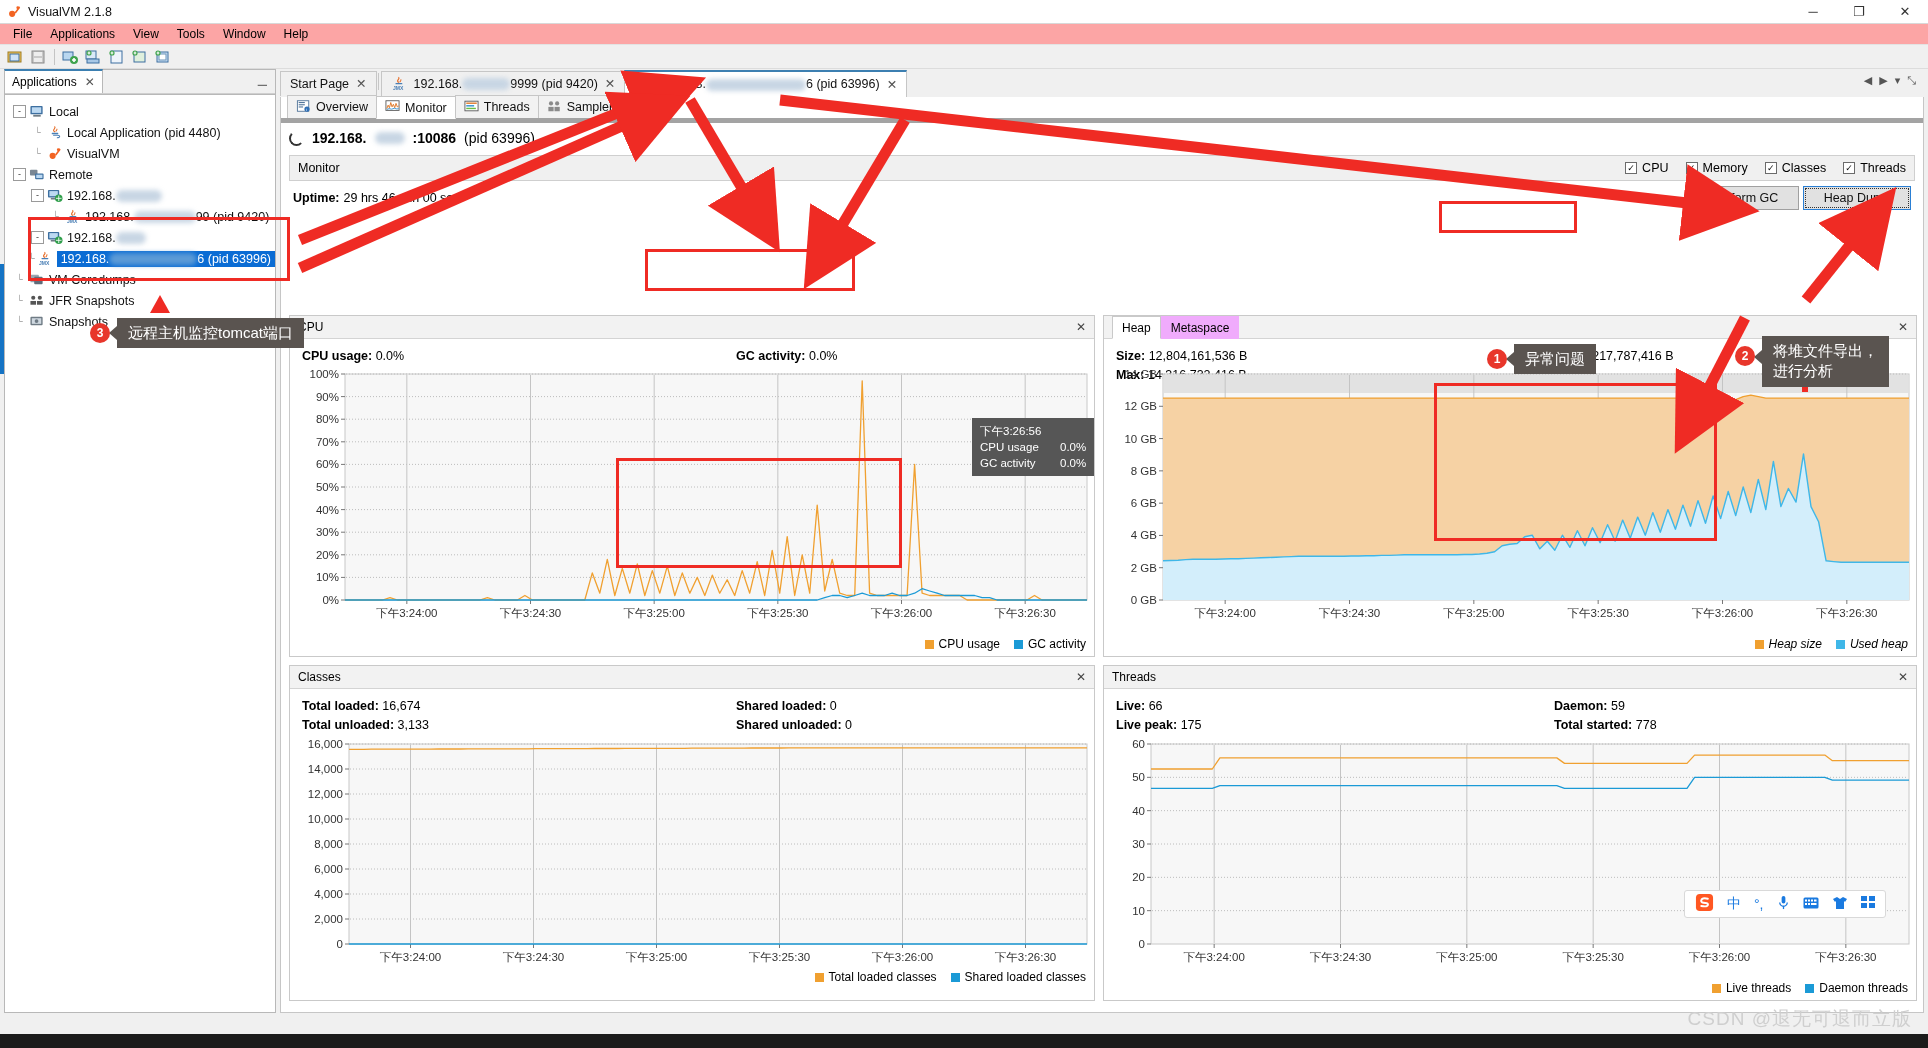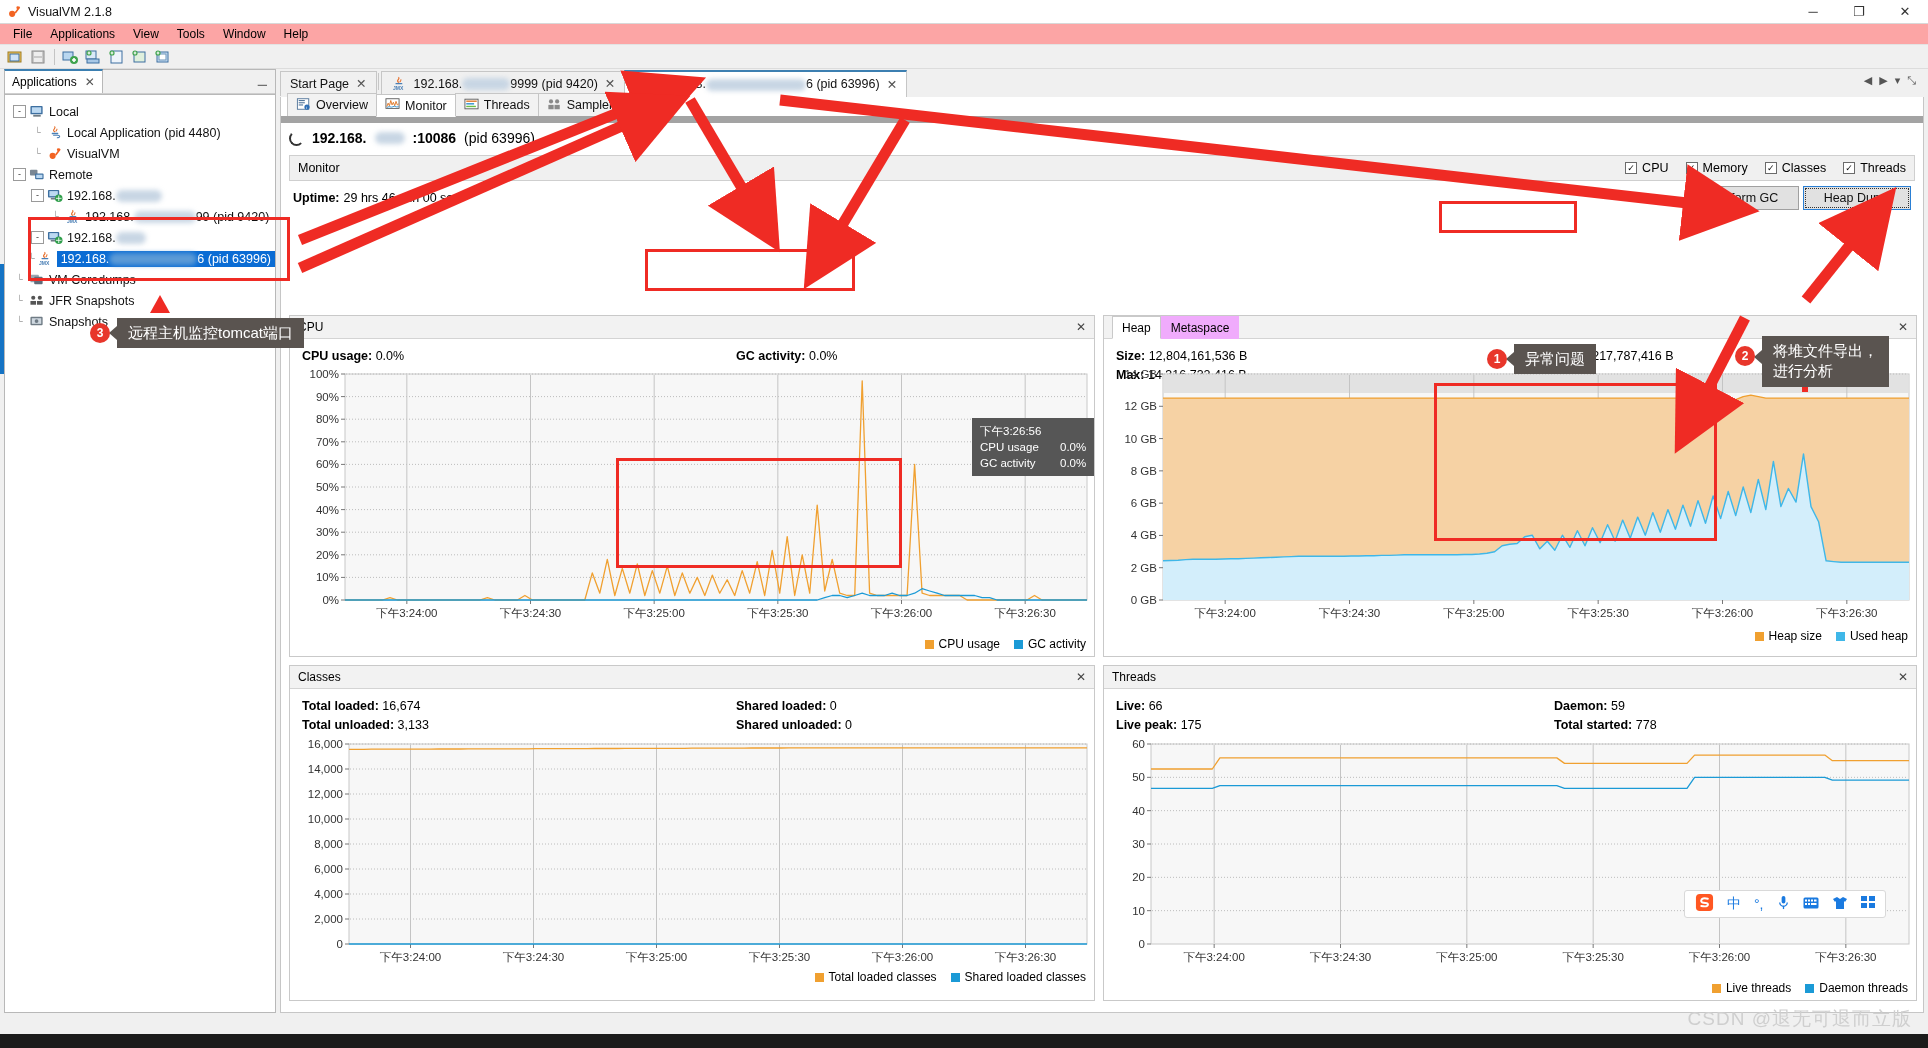--- a/index.html
+++ b/index.html
@@ -94,21 +94,21 @@
   .etab.active { background:#fff; border-top:2px solid #3c7fb1; height:27px; }
   .etab .x { color:#555; }
   .tabsep { width:1px; background:#c6c6c6; height:17px; margin:0 2px 4px 2px; }
   .tabnav { margin-left:auto; display:flex; align-items:center; gap:7px; padding:0 8px 5px 0; color:#555; font-size:11px; }
 
   .editorbody { position:absolute; left:0; top:28px; width:1644px; height:916px;
                 background:#fff; border:1px solid #c6c6c6; border-top:none; }
 
   
   .viewtabs { display:flex; align-items:flex-end; height:26px; padding-left:6px; padding-top:3px;
-              border-bottom:7px solid #a3a3a3; background:#fff; }
+              border-bottom:5px solid #a3a3a3; background:#fff; }
   .vtab { height:23px; display:flex; align-items:center; gap:5px; padding:0 8px;
           font-size:12.5px; border:1px solid #c6c6c6; border-bottom:none; background:#f2f2f2;
           margin-right:-1px; color:#111; }
   .vtab.active { background:#fff; border-bottom:1px solid #fff; margin-bottom:-1px; }
 
   .apphdr { display:flex; align-items:center; gap:8px; height:30px; padding-left:8px; font-size:14px; }
   .spinner { width:15px; height:15px; border:2.4px solid #333; border-radius:50%;
              border-right-color:transparent; border-top-color:transparent; }
 
   
@@ -673,21 +673,21 @@
                 <text x="617.5" y="249" text-anchor="middle" font-size="11.5" font-family="&quot;Liberation Sans&quot;, sans-serif" fill="#333">下午3:26:00</text>
                 <line x1="741.8333333333333" y1="7" x2="741.8333333333333" y2="231" stroke="#c4c4c4" stroke-width="1"></line>
                 <line x1="741.8333333333333" y1="232" x2="741.8333333333333" y2="236" stroke="#777" stroke-width="1"></line>
                 <text x="741.8333333333333" y="249" text-anchor="middle" font-size="11.5" font-family="&quot;Liberation Sans&quot;, sans-serif" fill="#333">下午3:26:30</text>
                 <path d="M58.0,30.1 L65.5,30.1 L73.1,30.1 L80.6,30.1 L88.1,30.1 L95.7,30.1 L103.2,30.1 L110.7,30.1 L118.3,30.1 L125.8,30.1 L133.4,30.1 L140.9,30.1 L148.4,30.1 L156.0,30.1 L163.5,30.1 L171.0,30.1 L178.6,30.1 L186.1,30.1 L193.6,30.1 L201.2,30.1 L208.7,30.1 L216.2,30.1 L223.8,30.1 L231.3,30.1 L238.8,30.1 L246.4,30.1 L253.9,30.1 L261.5,30.1 L269.0,30.1 L276.5,30.1 L284.1,30.1 L291.6,30.1 L299.1,30.1 L306.7,30.1 L314.2,30.1 L321.7,30.1 L329.3,30.1 L336.8,30.1 L344.3,30.1 L351.9,30.1 L359.4,30.1 L366.9,30.1 L374.5,30.1 L382.0,30.1 L389.6,30.1 L397.1,30.1 L404.6,30.1 L412.2,30.1 L419.7,30.1 L427.2,30.1 L434.8,30.1 L442.3,30.1 L449.8,30.1 L457.4,30.1 L464.9,30.1 L472.4,30.1 L480.0,30.1 L487.5,30.1 L495.1,30.1 L502.6,30.1 L510.1,30.1 L517.7,30.1 L525.2,30.1 L532.7,30.1 L540.3,30.1 L547.8,30.1 L555.3,30.1 L562.9,30.1 L570.4,30.1 L577.9,30.1 L585.5,30.1 L593.0,29.4 L600.5,28.6 L608.1,27.8 L615.6,28.6 L623.2,30.1 L630.7,31.6 L638.2,28.6 L645.8,27.1 L653.3,28.6 L660.8,30.1 L668.4,30.1 L675.9,30.1 L683.4,30.1 L691.0,30.1 L698.5,30.1 L706.0,30.1 L713.6,30.1 L721.1,30.1 L728.6,30.1 L736.2,30.1 L743.7,30.1 L751.3,30.1 L758.8,30.1 L766.3,30.1 L773.9,30.1 L781.4,30.1 L788.9,30.1 L796.5,30.1 L804.0,30.1 L804.0,232 L58,232 Z" fill="#f6d2a4" stroke="none"></path>
                 <path d="M58.0,30.1 L65.5,30.1 L73.1,30.1 L80.6,30.1 L88.1,30.1 L95.7,30.1 L103.2,30.1 L110.7,30.1 L118.3,30.1 L125.8,30.1 L133.4,30.1 L140.9,30.1 L148.4,30.1 L156.0,30.1 L163.5,30.1 L171.0,30.1 L178.6,30.1 L186.1,30.1 L193.6,30.1 L201.2,30.1 L208.7,30.1 L216.2,30.1 L223.8,30.1 L231.3,30.1 L238.8,30.1 L246.4,30.1 L253.9,30.1 L261.5,30.1 L269.0,30.1 L276.5,30.1 L284.1,30.1 L291.6,30.1 L299.1,30.1 L306.7,30.1 L314.2,30.1 L321.7,30.1 L329.3,30.1 L336.8,30.1 L344.3,30.1 L351.9,30.1 L359.4,30.1 L366.9,30.1 L374.5,30.1 L382.0,30.1 L389.6,30.1 L397.1,30.1 L404.6,30.1 L412.2,30.1 L419.7,30.1 L427.2,30.1 L434.8,30.1 L442.3,30.1 L449.8,30.1 L457.4,30.1 L464.9,30.1 L472.4,30.1 L480.0,30.1 L487.5,30.1 L495.1,30.1 L502.6,30.1 L510.1,30.1 L517.7,30.1 L525.2,30.1 L532.7,30.1 L540.3,30.1 L547.8,30.1 L555.3,30.1 L562.9,30.1 L570.4,30.1 L577.9,30.1 L585.5,30.1 L593.0,29.4 L600.5,28.6 L608.1,27.8 L615.6,28.6 L623.2,30.1 L630.7,31.6 L638.2,28.6 L645.8,27.1 L653.3,28.6 L660.8,30.1 L668.4,30.1 L675.9,30.1 L683.4,30.1 L691.0,30.1 L698.5,30.1 L706.0,30.1 L713.6,30.1 L721.1,30.1 L728.6,30.1 L736.2,30.1 L743.7,30.1 L751.3,30.1 L758.8,30.1 L766.3,30.1 L773.9,30.1 L781.4,30.1 L788.9,30.1 L796.5,30.1 L804.0,30.1" fill="none" stroke="#f0a030" stroke-width="1.4" stroke-linejoin="round"></path>
                 <path d="M58.0,192.8 L65.5,192.5 L73.1,192.2 L80.6,191.6 L88.1,191.3 L95.7,191.3 L103.2,191.3 L110.7,191.3 L118.3,191.0 L125.8,190.7 L133.4,190.7 L140.9,190.4 L148.4,190.1 L156.0,189.8 L163.5,189.5 L171.0,189.2 L178.6,188.9 L186.1,188.6 L193.6,188.3 L201.2,188.3 L208.7,188.3 L216.2,188.3 L223.8,188.3 L231.3,188.3 L238.8,188.3 L246.4,188.0 L253.9,188.0 L261.5,187.7 L269.0,187.7 L276.5,187.4 L284.1,187.4 L291.6,187.1 L299.1,186.8 L306.7,186.8 L314.2,186.8 L321.7,186.8 L329.3,186.8 L336.8,186.8 L344.3,186.8 L351.9,186.8 L359.4,186.5 L366.9,186.5 L374.5,186.0 L382.0,185.3 L389.6,183.8 L397.1,177.8 L404.6,176.3 L412.2,175.5 L419.7,168.7 L427.2,167.2 L434.8,180.8 L442.3,173.2 L449.8,182.3 L457.4,167.2 L464.9,179.3 L472.4,162.7 L480.0,177.8 L487.5,159.7 L495.1,174.7 L502.6,156.7 L510.1,173.2 L517.7,152.1 L525.2,170.2 L532.7,149.1 L540.3,167.2 L547.8,144.6 L555.3,164.2 L562.9,141.6 L570.4,161.2 L577.9,137.1 L585.5,158.2 L593.0,132.6 L600.5,155.2 L608.1,128.0 L615.6,150.6 L623.2,123.5 L630.7,147.6 L638.2,119.0 L645.8,144.6 L653.3,111.5 L660.8,141.6 L668.4,93.4 L675.9,138.6 L683.4,120.5 L691.0,134.1 L698.5,85.9 L706.0,138.6 L713.6,153.7 L721.1,192.8 L728.6,193.6 L736.2,194.3 L743.7,194.3 L751.3,194.3 L758.8,194.3 L766.3,194.3 L773.9,194.3 L781.4,194.3 L788.9,194.3 L796.5,194.3 L804.0,194.3 L804.0,232 L58,232 Z" fill="#d3eefb" stroke="none"></path>
                 <path d="M58.0,192.8 L65.5,192.5 L73.1,192.2 L80.6,191.6 L88.1,191.3 L95.7,191.3 L103.2,191.3 L110.7,191.3 L118.3,191.0 L125.8,190.7 L133.4,190.7 L140.9,190.4 L148.4,190.1 L156.0,189.8 L163.5,189.5 L171.0,189.2 L178.6,188.9 L186.1,188.6 L193.6,188.3 L201.2,188.3 L208.7,188.3 L216.2,188.3 L223.8,188.3 L231.3,188.3 L238.8,188.3 L246.4,188.0 L253.9,188.0 L261.5,187.7 L269.0,187.7 L276.5,187.4 L284.1,187.4 L291.6,187.1 L299.1,186.8 L306.7,186.8 L314.2,186.8 L321.7,186.8 L329.3,186.8 L336.8,186.8 L344.3,186.8 L351.9,186.8 L359.4,186.5 L366.9,186.5 L374.5,186.0 L382.0,185.3 L389.6,183.8 L397.1,177.8 L404.6,176.3 L412.2,175.5 L419.7,168.7 L427.2,167.2 L434.8,180.8 L442.3,173.2 L449.8,182.3 L457.4,167.2 L464.9,179.3 L472.4,162.7 L480.0,177.8 L487.5,159.7 L495.1,174.7 L502.6,156.7 L510.1,173.2 L517.7,152.1 L525.2,170.2 L532.7,149.1 L540.3,167.2 L547.8,144.6 L555.3,164.2 L562.9,141.6 L570.4,161.2 L577.9,137.1 L585.5,158.2 L593.0,132.6 L600.5,155.2 L608.1,128.0 L615.6,150.6 L623.2,123.5 L630.7,147.6 L638.2,119.0 L645.8,144.6 L653.3,111.5 L660.8,141.6 L668.4,93.4 L675.9,138.6 L683.4,120.5 L691.0,134.1 L698.5,85.9 L706.0,138.6 L713.6,153.7 L721.1,192.8 L728.6,193.6 L736.2,194.3 L743.7,194.3 L751.3,194.3 L758.8,194.3 L766.3,194.3 L773.9,194.3 L781.4,194.3 L788.9,194.3 L796.5,194.3 L804.0,194.3" fill="none" stroke="#3fb7e8" stroke-width="1.4" stroke-linejoin="round"></path>
               </svg>
           </div>
-          <div class="legend" style="bottom:13px;" id="lg-heap">
+          <div class="legend" style="bottom:5px;font-style:italic;" id="lg-heap">
               <span class="lg">
                 <span class="sw" style="background: rgb(240, 160, 48);"></span>
                 <span>Heap size</span>
               </span>
               <span class="lg">
                 <span class="sw" style="background: rgb(63, 183, 232);"></span>
                 <span>Used heap</span>
               </span>
             </div>
         </div>

